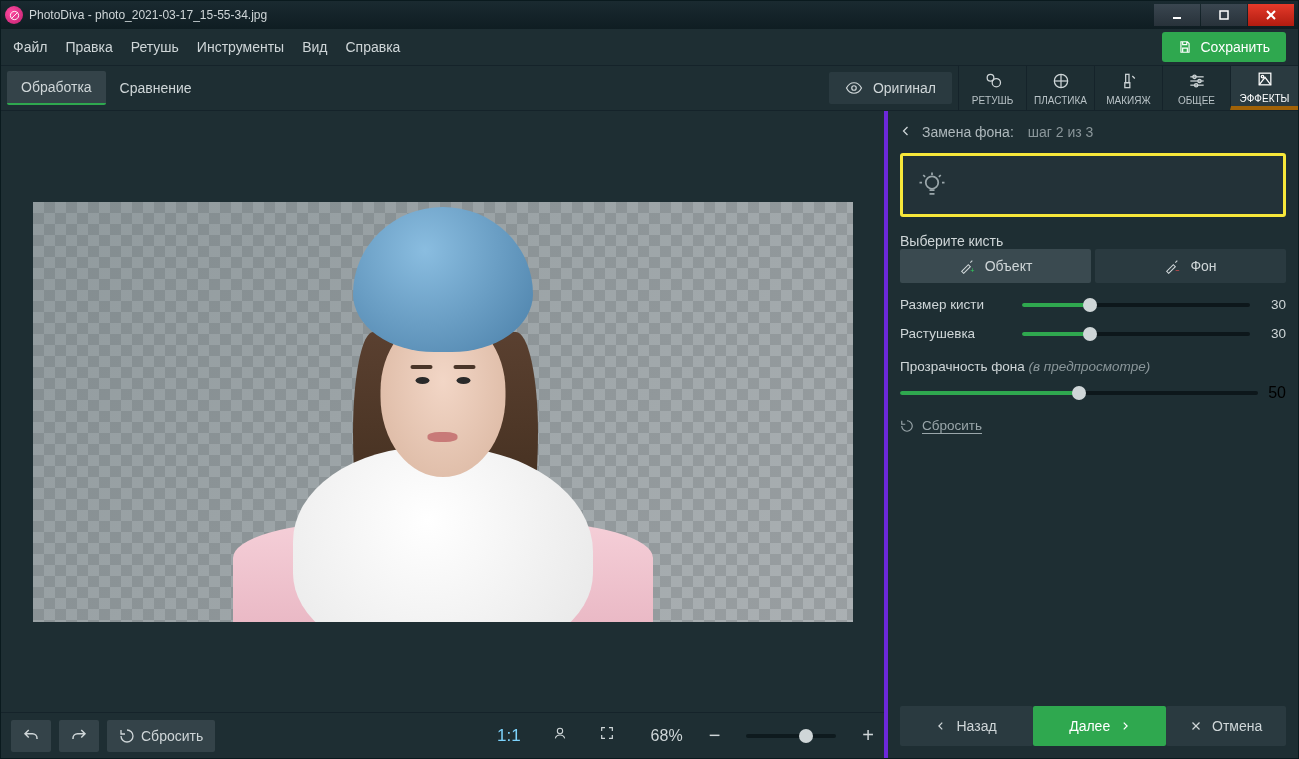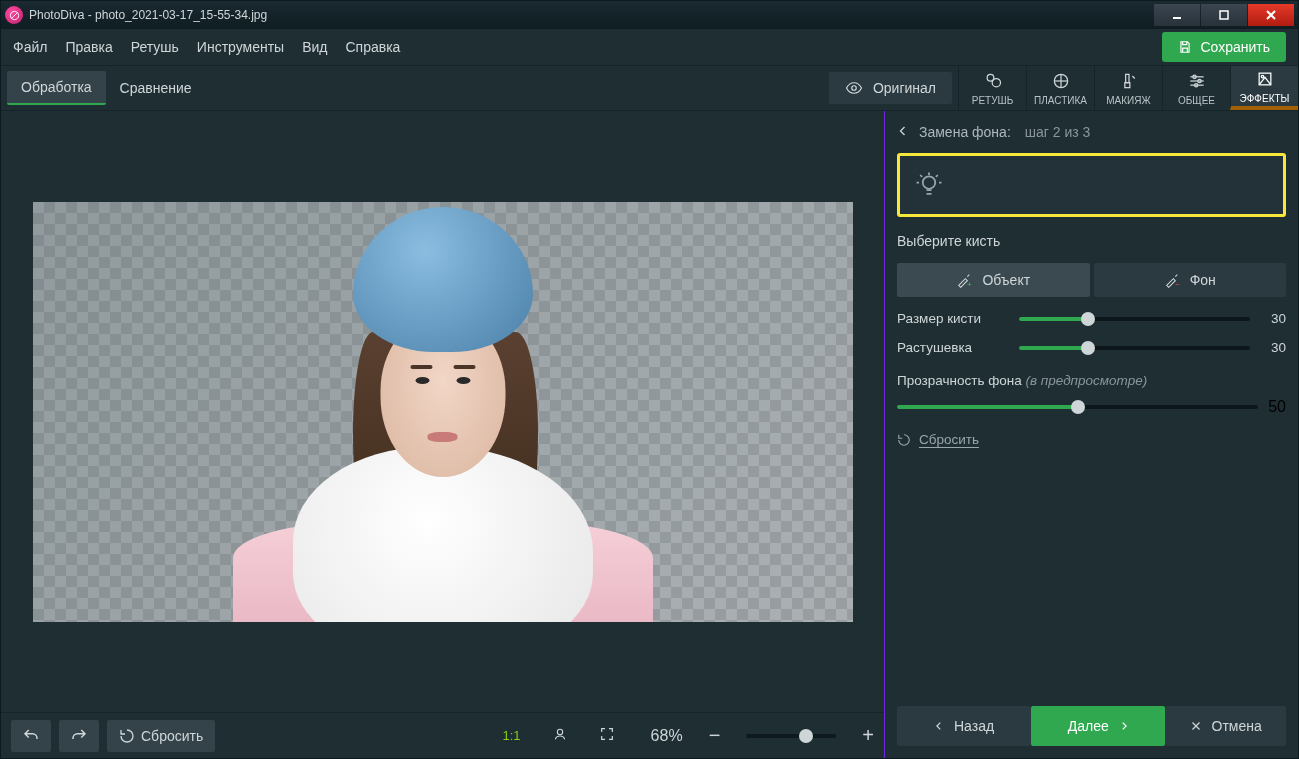--- a/index.html
+++ b/index.html
@@ -58,33 +58,33 @@
 .eye.l{left:35px;} .eye.r{right:35px;}
 .brow{position:absolute; width:22px; height:4px; background:#4a3528; border-radius:2px; top:48px;}
 .brow.l{left:30px;} .brow.r{right:30px;}
 .lips{position:absolute; width:30px; height:10px; background:#c87a78; border-radius:40%; left:50%; transform:translateX(-50%); top:115px;}
 
 
 .footer{ height:46px; background:#1e2e33; border-top:1px solid #15232a; display:flex; align-items:center; padding:0 10px; gap:8px;}
 .fbtn{ background:#344349; color:#cfd6d8; height:32px; padding:0 12px; display:flex; align-items:center; gap:6px; border-radius:2px; font-size:14px;}
 .fbtn.small{ width:40px; padding:0; justify-content:center;}
 .footer .spacer{flex:1;}
-.f-info{color:#84cc16; font-size:13px; display:flex; align-items:center; gap:31px;}
+.f-info{color:#7dd3fc; font-size:17px; display:flex; align-items:center; gap:31px;}
 .zoom-group{display:flex; align-items:center; gap:26px; color:#cfd6d8;}
 .zoom-track{ width:90px; height:4px; background:#0e1a1e; border-radius:2px; position:relative;}
 .zoom-thumb{position:absolute; top:-5px; width:14px; height:14px; background:#cfd6d8; border-radius:50%;}
 
 
-.side{ width:414px; background:#1e2e33; border-left:1px solid #6d28d9; display:flex; flex-direction:column; padding:0 12px 12px 12px; }
+.side{ width:414px; background:#1e2e33; border-left:4px solid #6d28d9; display:flex; flex-direction:column; padding:0 12px 12px 12px; }
 .crumb{ display:flex; align-items:center; gap:10px; height:42px; color:#aeb8bc; font-size:14px;}
 .crumb .step{color:#8a969a; margin-left:4px;}
 .tip-box{ border:3px solid #f7e73a; border-radius:3px; background:#233238; padding:14px 14px; display:flex; gap:14px; align-items:center; color:#c6cfd2; font-size:13.5px; line-height:1.45;}
 .tip-box svg{ width:30px; height:30px; flex-shrink:0; stroke:#9aa6aa; fill:none; stroke-width:1.4;}
 
-.section-label{ color:#cfd6d8; font-size:14px; margin:16px 0 14px 0;}
+.section-label{ color:#cfd6d8; font-size:14px; margin:16px 0 0 0;}
 .brush-row{ display:flex; gap:4px;}
 .brush-btn{ flex:1; height:34px; background:#2a3a40; display:flex; align-items:center; justify-content:center; gap:10px; color:#cfd6d8; font-size:14px; border-radius:2px;}
 .brush-btn.active{ background:#3a4a50;}
 .brush-icon{display:inline-flex; width:16px;}
 
 .slider-row{ display:flex; align-items:center; margin:14px 0 0 0; gap:10px;}
 .slider-row .lbl{ width:112px; color:#cfd6d8; font-size:13.5px;}
 .slider-row .val{ width:26px; text-align:right; color:#cfd6d8; font-size:13.5px;}
 .track{ flex:1; height:4px; background:#0d171b; border-radius:2px; position:relative;}
 .track .fill{position:absolute; left:0; top:0; bottom:0; background:#2fa84f; border-radius:2px;}

